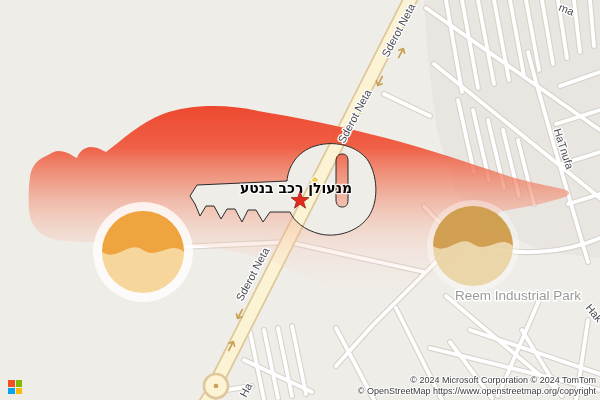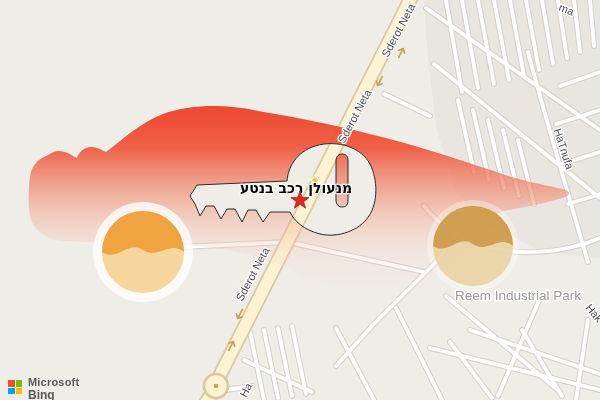--- a/index.html
+++ b/index.html
@@ -190,19 +190,19 @@
            L296.4,201.7 L291,197.6 L297.8,197.4 Z" stroke="#8F1710" stroke-width="0.7" stroke-linejoin="round" fill="#E02B1E"></path>
 </svg>
 
 <div id="bing-logo">
   <div id="ms-squares">
     <span style="background: rgb(242, 80, 34);"></span>
     <span style="background: rgb(127, 186, 0);"></span>
     <span style="background: rgb(0, 164, 239);"></span>
     <span style="background: rgb(255, 185, 0);"></span>
   </div>
-  <div id="bing-text">
-    <div class="l1">Microsoft</div>
-    <div class="l2">Bing</div>
-  </div>
 </div>
 
+<div id="attribution">
+  <div>© 2024 Microsoft Corporation © 2024 TomTom</div>
+  <div>© OpenStreetMap https://www.openstreetmap.org/copyright</div>
 </div>
+</div>
 
 </body></html>

